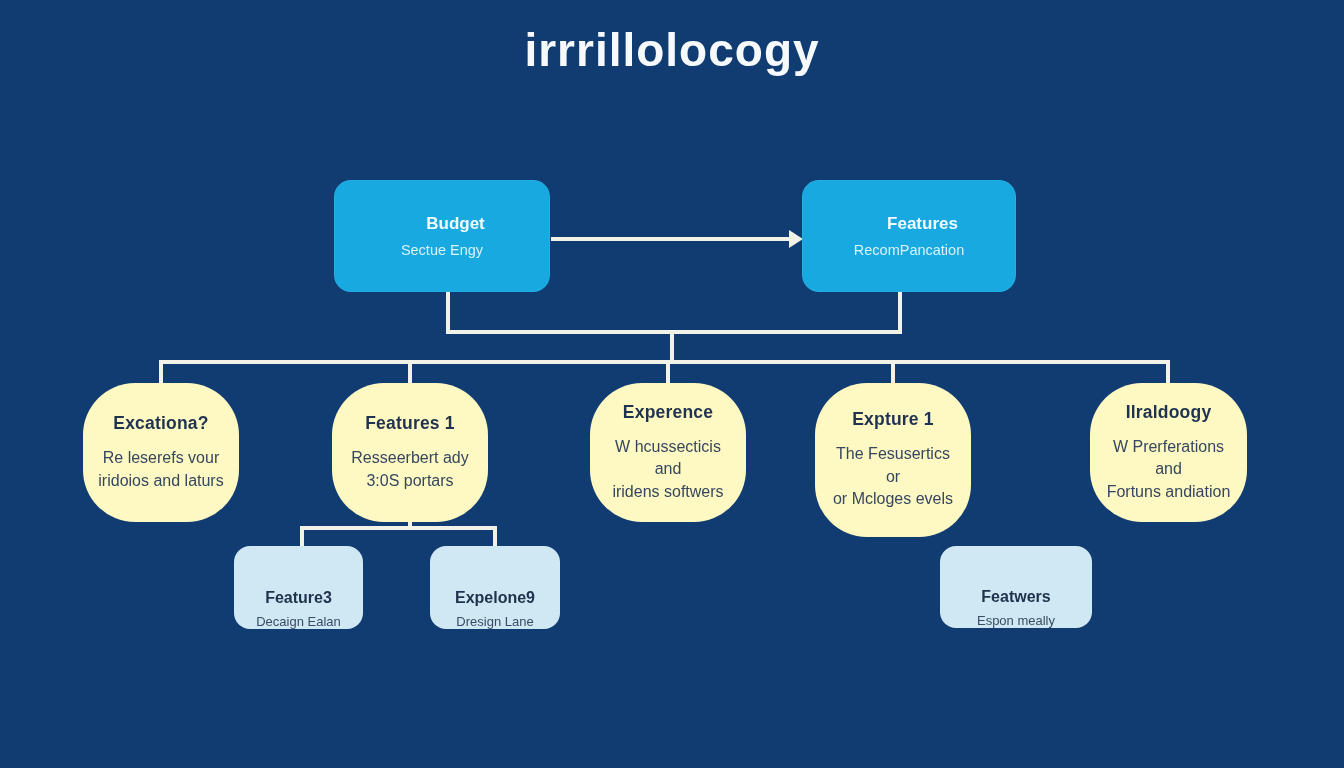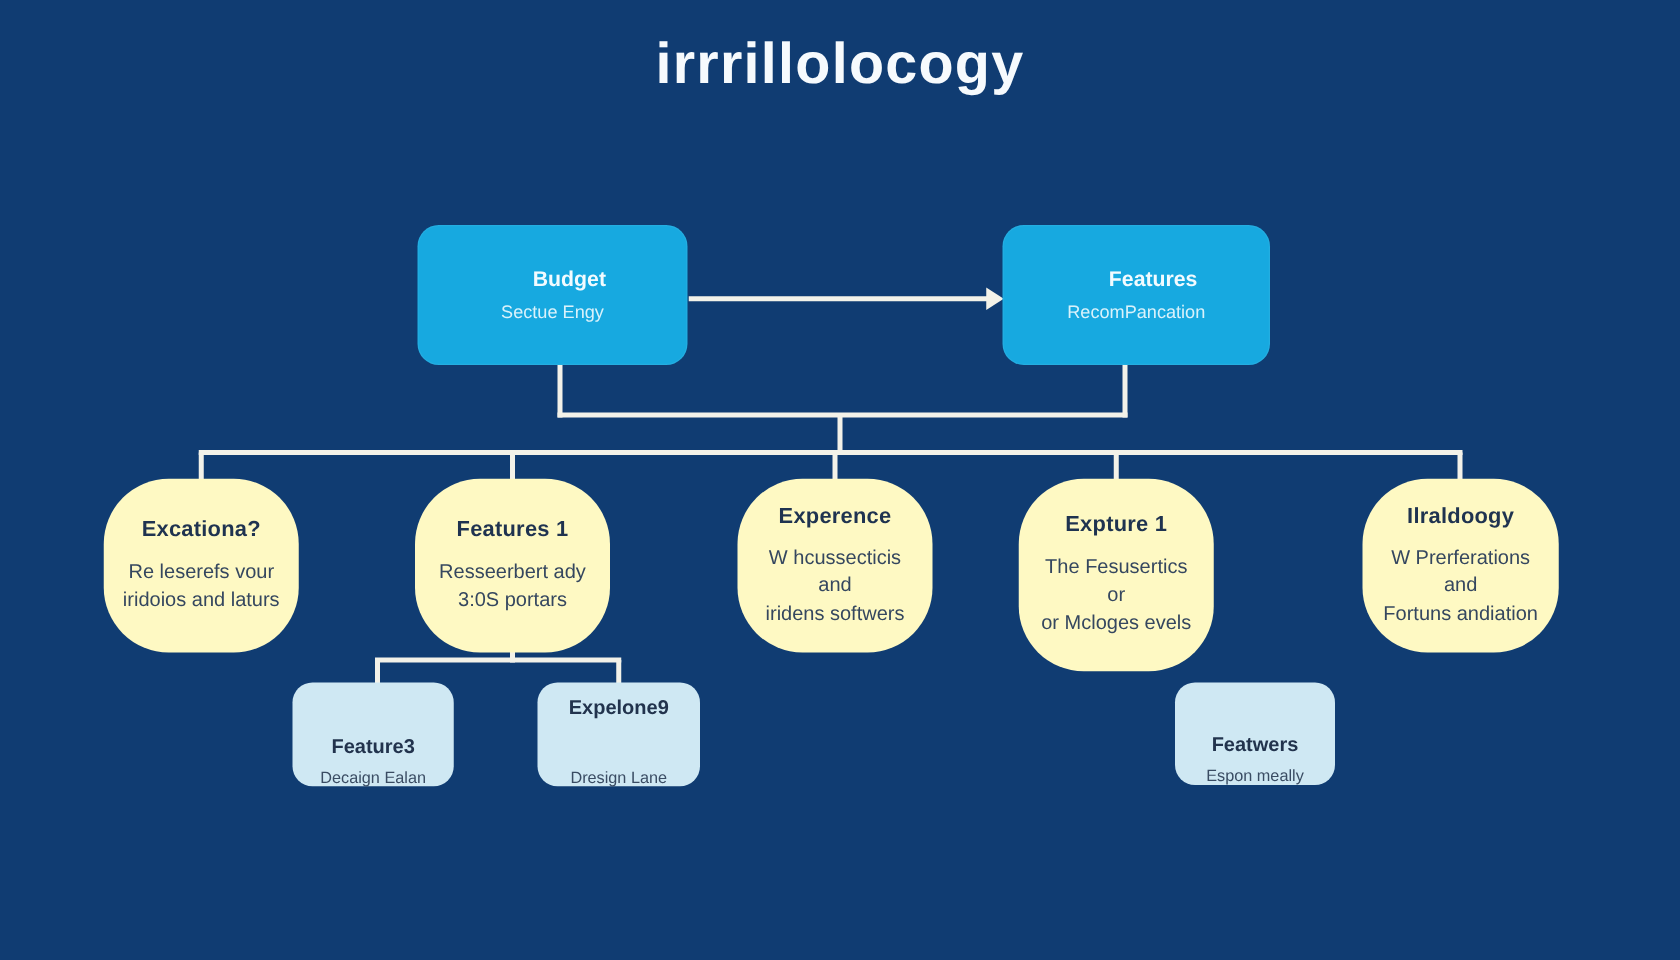--- a/index.html
+++ b/index.html
@@ -122,22 +122,22 @@
   <div class="node-blob" style="left:1090px;top:383px;width:157px;height:139px;">
     <div class="t">Ilraldoogy</div>
     <div class="s">W Prerferations and
 Fortuns andiation</div>
   </div>
 
   <div class="node-sub" style="left:234px;top:546px;width:129px;height:83px;">
     <div class="t">Feature3</div>
     <div class="s">Decaign Ealan</div>
   </div>
-  <div class="node-sub" style="left:430px;top:546px;width:130px;height:83px;gap:31px;">
+  <div class="node-sub" style="left:430px;top:546px;width:130px;height:83px;">
     <div class="t">Expelone9</div>
     <div class="s">Dresign Lane</div>
   </div>
-  <div class="node-sub" style="left:940px;top:546px;width:128px;height:82px;">
+  <div class="node-sub" style="left:940px;top:546px;width:152px;height:82px;">
     <div class="t">Featwers</div>
     <div class="s">Espon meally</div>
   </div>
 
 </div>
 
 </body></html>

